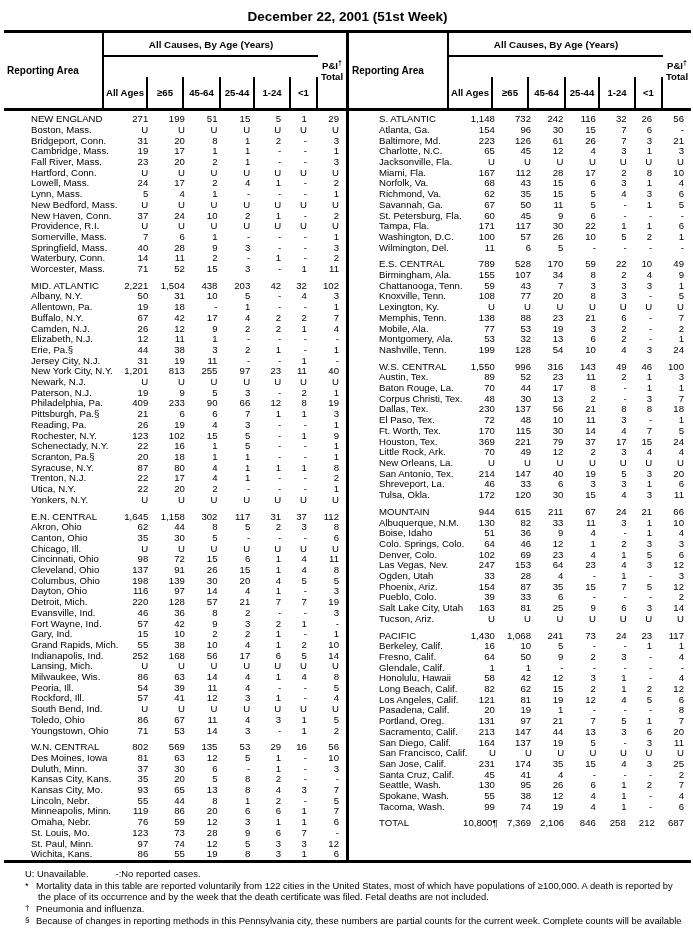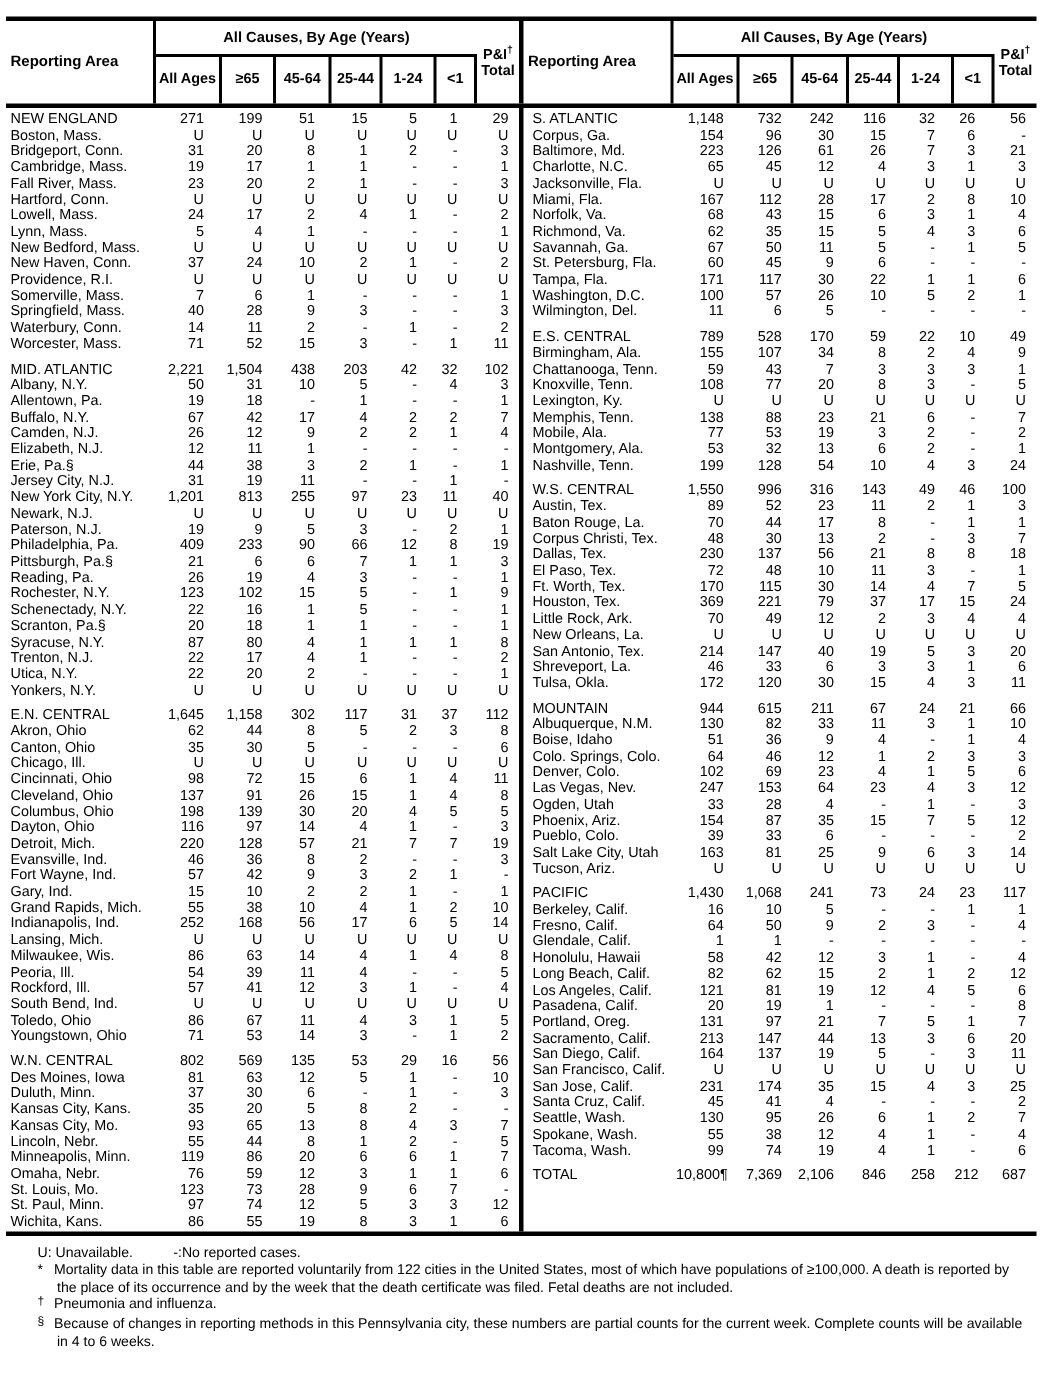--- a/index.html
+++ b/index.html
@@ -13,35 +13,35 @@
   }
   .page { padding: 6px 2px 0 4px; }
 
   .title { text-align: center; font-weight: 700; font-size: 13.5px; line-height: 1.2; margin-top: 3px; }
 
   
   .thead { display: flex; border-top: 3px solid #000; border-bottom: 3px solid #000; margin-top: 5px; }
   .half-h { width: 342px; display: flex; }
   .half-h.right { width: 345px; border-left: 3px solid #000; }
   .h-area { width: 100px; border-right: 2px solid #000; display: flex; align-items: center; padding-left: 3px; font-weight: 700; font-size: 10px; }
-  .h-mid { width: 214px; display: flex; flex-direction: column; }
+  .h-mid { width: 214px; display: flex; flex-direction: column; gap: 20px; }
   .h-group { height: 24px; border-bottom: 2px solid #000; display: flex; align-items: center; justify-content: center; font-weight: 700; font-size: 9.8px; }
   .h-ages { display: flex; height: 31px; }
   .h-age { border-right: 2px solid #000; display: flex; align-items: center; justify-content: center; font-weight: 700; font-size: 9.6px; text-align: center; line-height: 1.05; }
   .h-age.w0 { width: 44px; } .h-age.w1 { width: 36px; } .h-age.w2 { width: 37px; }
   .h-age.w3 { width: 34px; } .h-age.w4 { width: 36px; } .h-age.w5 { width: 27px; }
   .h-pi { width: 28px; display: flex; flex-direction: column; align-items: center; justify-content: center; font-weight: 700; font-size: 9.6px; line-height: 1.15; }
   .h-pi sup { font-size: 7px; }
 
   
   .tbody-wrap { border-bottom: 3px solid #000; min-height: 744px; }
   .tbody { display: flex; }
   .half-b { width: 342px; padding-top: 3px; }
   .half-b.right { width: 345px; border-left: 3px solid #000; padding-left: 3px; }
-  .section { margin-top: 6px; }
+  .section { margin-top: 6px; margin-left: 24px; }
   .section:first-child { margin-top: 0; }
   .trow { display: flex; font-size: 9.6px; line-height: 10.7px; white-space: nowrap; }
   .c-area { width: 100px; padding-left: 3px; }
   .c-num { text-align: right; }
   .c0 { width: 44px; padding-right: 12px; }
   .c1 { width: 36px; padding-right: 9px; }
   .c2 { width: 37px; padding-right: 11px; }
   .c3 { width: 34px; padding-right: 10px; }
   .c4 { width: 36px; padding-right: 13px; }
   .c5 { width: 27px; padding-right: 13px; }
@@ -53,20 +53,21 @@
   .fn .mk { display: inline-block; width: 11px; text-indent: 0; font-size: 8px; position: relative; top: -2px; }
   .fn .mk.star { font-size: 9.4px; top: 0; }
   .fn-line1 .gap { display: inline-block; width: 27px; }
 </style>
 </head>
 <body>
 
 <div class="page">
 
   <div class="title">
+    <div>December 22, 2001 (51st Week)</div>
   </div>
 
   <div class="thead">
     <div class="half-h">
       <div class="h-area">Reporting Area</div>
       <div class="h-mid">
         <div class="h-group">All Causes, By Age (Years)</div>
         <div class="h-ages">
           <div class="h-age w0">All Ages</div>
           <div class="h-age w1">≥65</div>
@@ -799,21 +800,21 @@
               <div class="c-area">S. ATLANTIC</div>
               <div class="c-num c0">1,148</div>
               <div class="c-num c1">732</div>
               <div class="c-num c2">242</div>
               <div class="c-num c3">116</div>
               <div class="c-num c4">32</div>
               <div class="c-num c5">26</div>
               <div class="c-num c6">56</div>
             </div>
             <div class="trow">
-              <div class="c-area">Corpus, Ga.</div>
+              <div class="c-area">Atlanta, Ga.</div>
               <div class="c-num c0">154</div>
               <div class="c-num c1">96</div>
               <div class="c-num c2">30</div>
               <div class="c-num c3">15</div>
               <div class="c-num c4">7</div>
               <div class="c-num c5">6</div>
               <div class="c-num c6">-</div>
             </div>
             <div class="trow">
               <div class="c-area">Baltimore, Md.</div>

